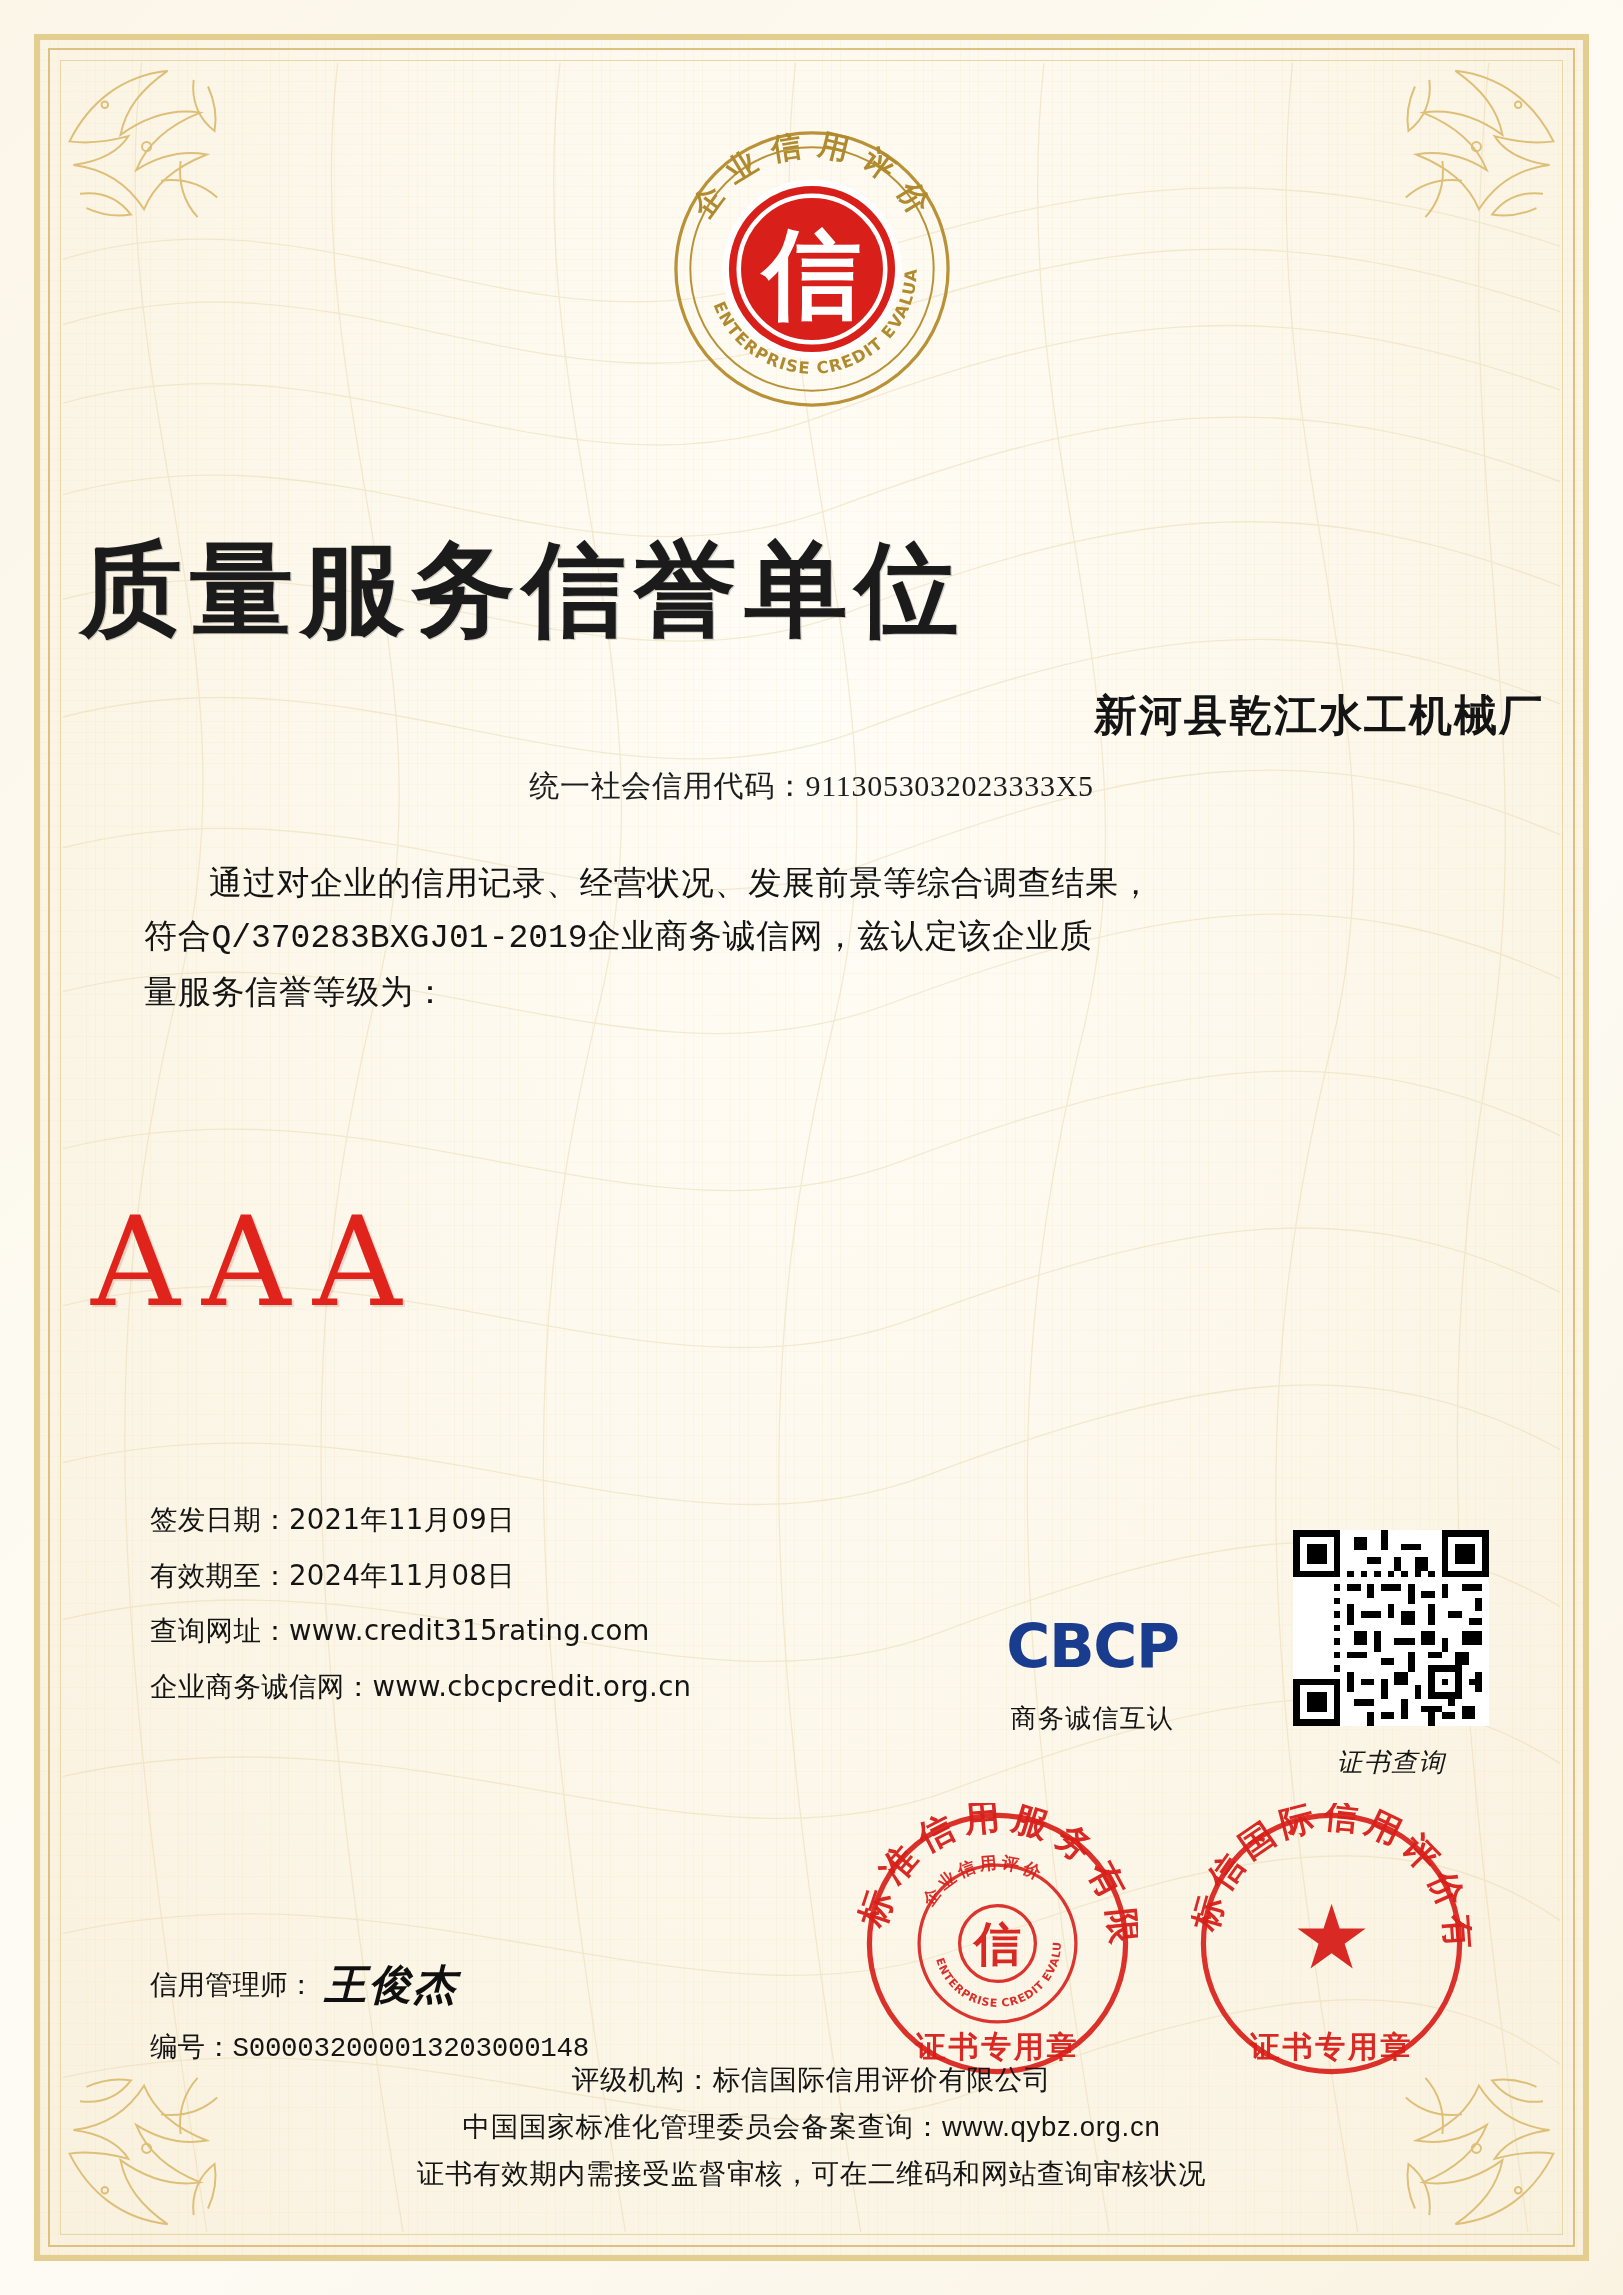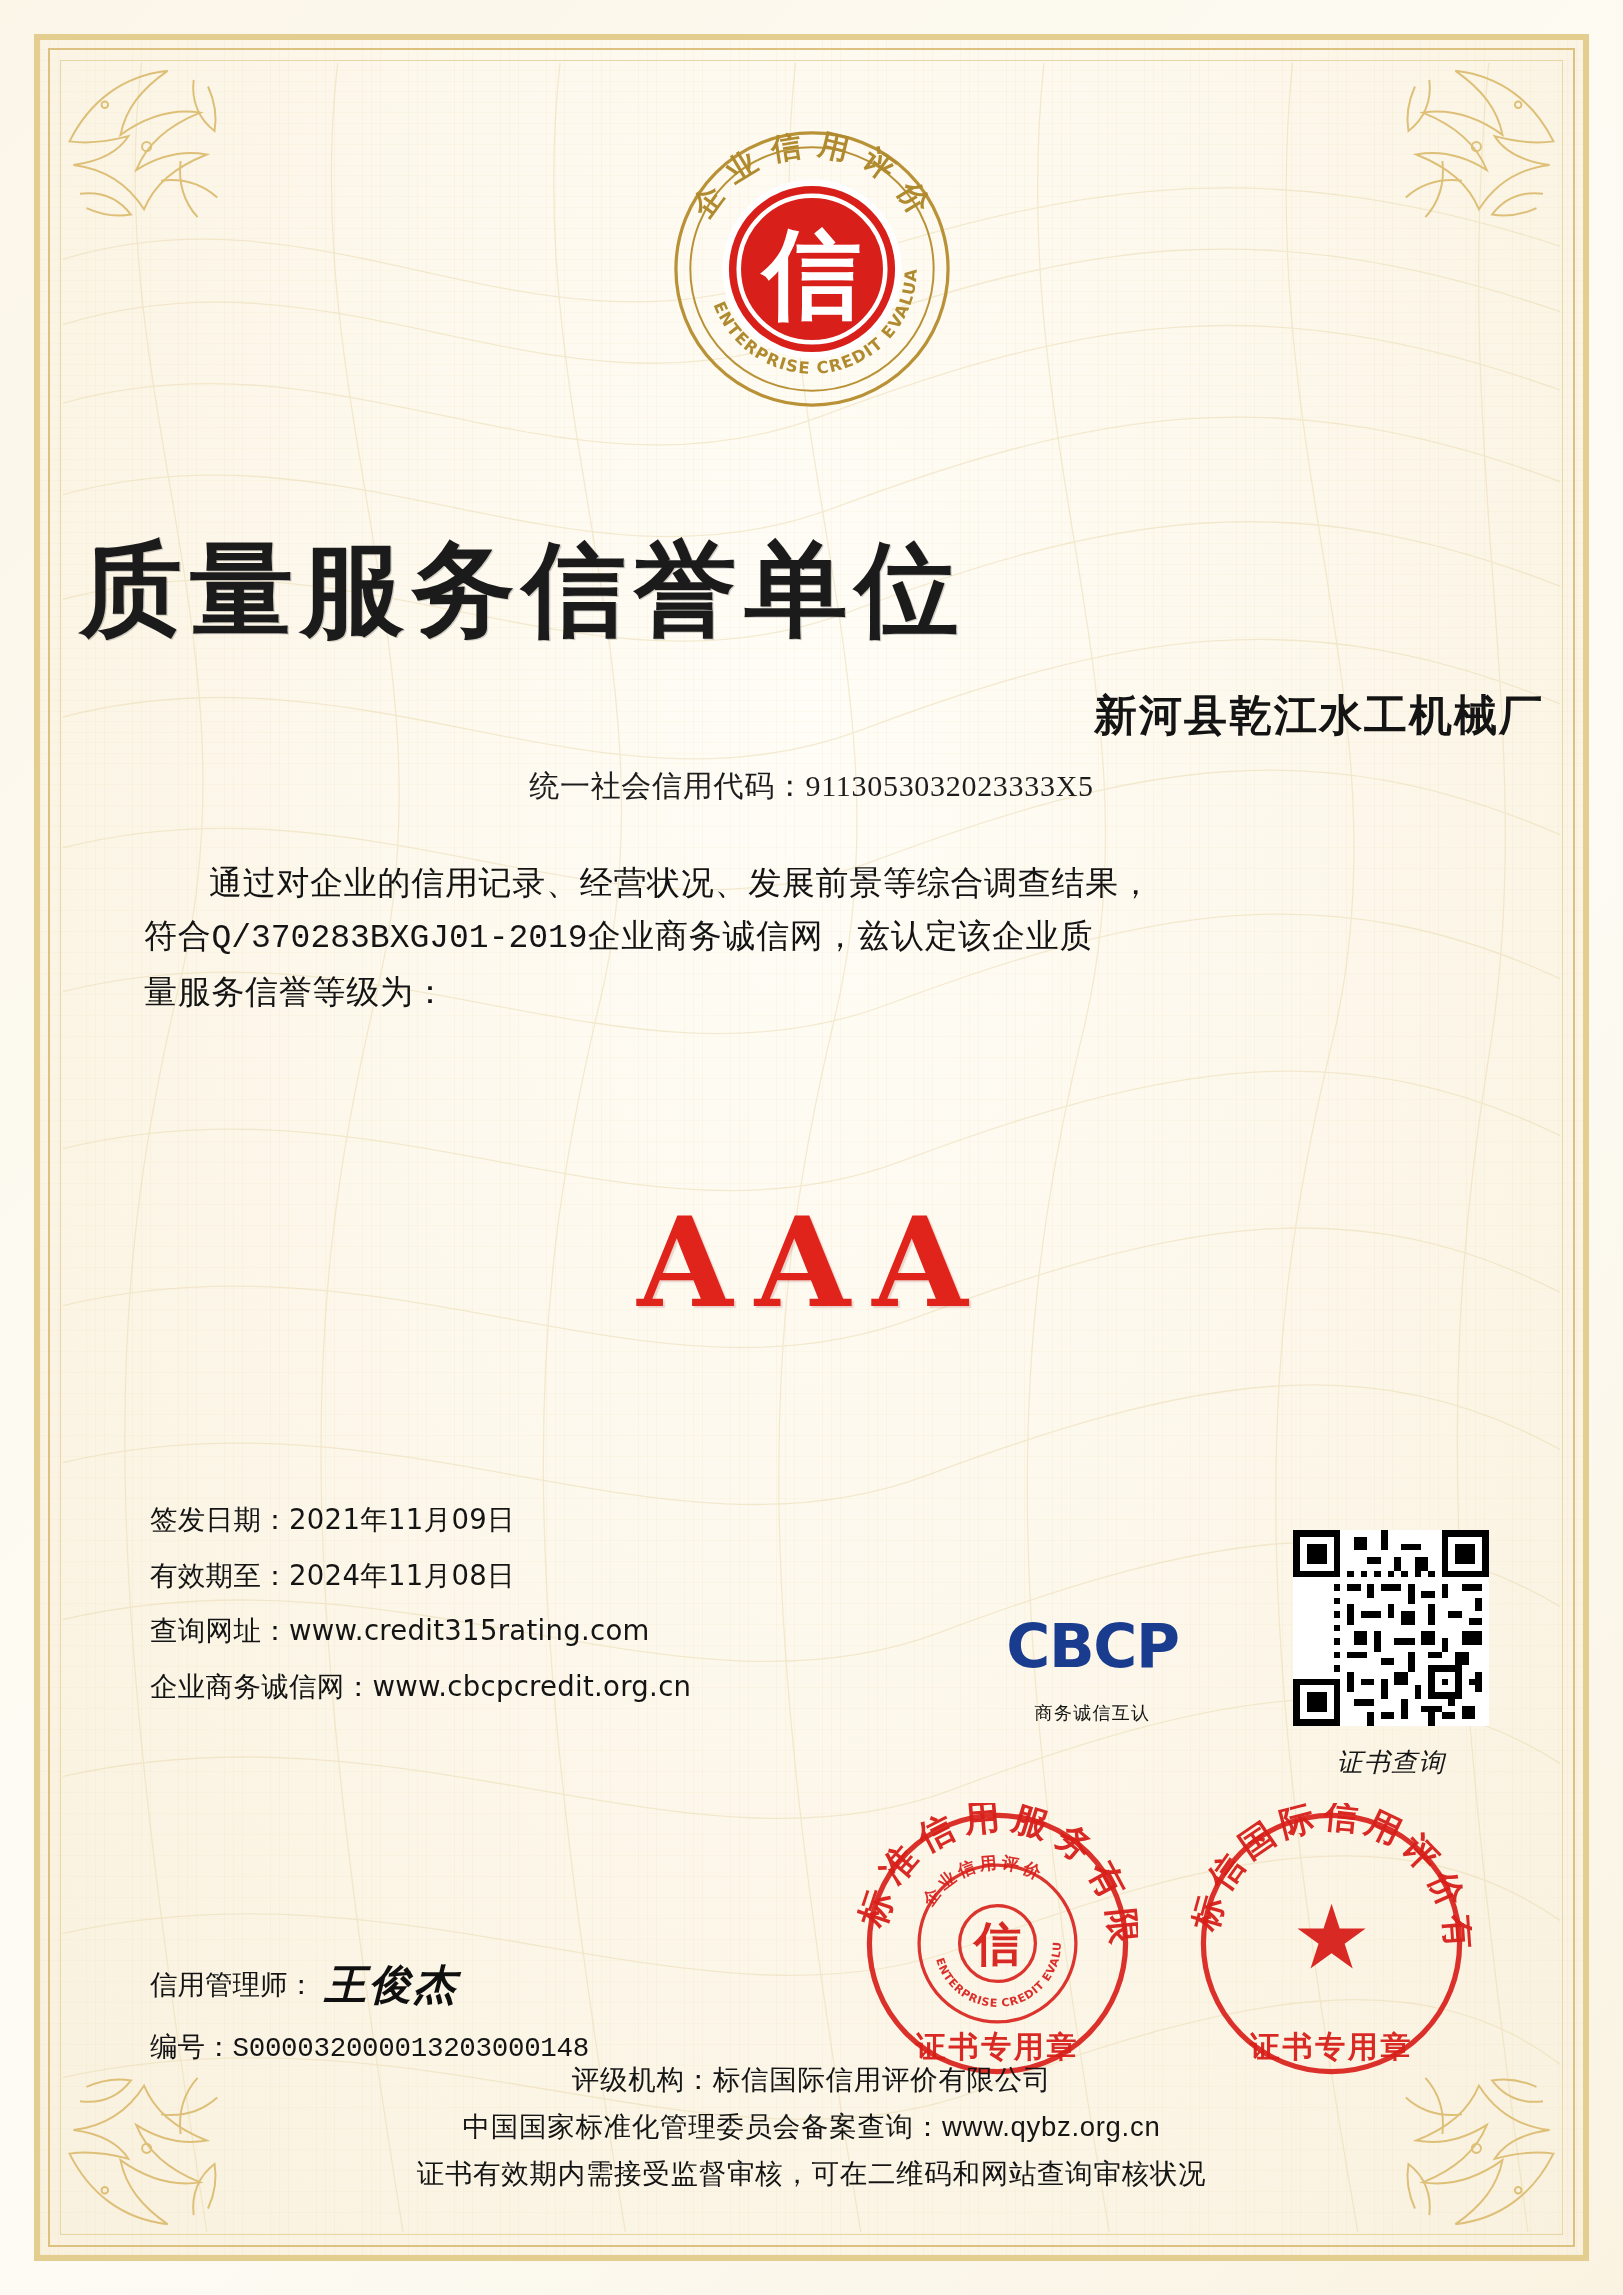--- a/index.html
+++ b/index.html
@@ -129,25 +129,25 @@
     color: #141414;
     text-align: left;
     letter-spacing: 0.7px;
   }
   .paragraph .indent { display:inline-block; width: 65px; }
   .paragraph .code { font-family: "Liberation Mono", monospace; letter-spacing: 0px; }
 
   .grade {
     position: absolute;
     top: 1112px;
-    left: 4px; right: 0;
-    text-align: center;
+    left: 12px; right: 0;
+    text-align: left;
     color: #e0241c;
     font-family: "DejaVu Serif", "Liberation Serif", serif;
-    font-weight: bold;
+    font-weight: normal;
     font-size: 123px;
     letter-spacing: 22px;
     text-shadow: 2px 2px 1.3px rgba(120,0,0,0.15);
   }
 
   
   .details {
     position: absolute;
     left: 71px;
     top: 1413px;
@@ -171,21 +171,21 @@
   .cbcp .logo {
     font-family: "DejaVu Sans", "Liberation Sans", sans-serif;
     font-weight: bold;
     font-size: 60px;
     color: #1a3c8f;
     letter-spacing: -1.3px;
     line-height: 1;
   }
   .cbcp .cap {
     margin-top: 25px;
-    font-size: 18px;
+    font-size: 26px;
     color: #161616;
     font-family: "DejaVu Sans", "Liberation Sans", sans-serif;
     letter-spacing: 1.3px;
   }
 
   
   .qr-block {
     position: absolute;
     left: 1204px;
     top: 1451px;

